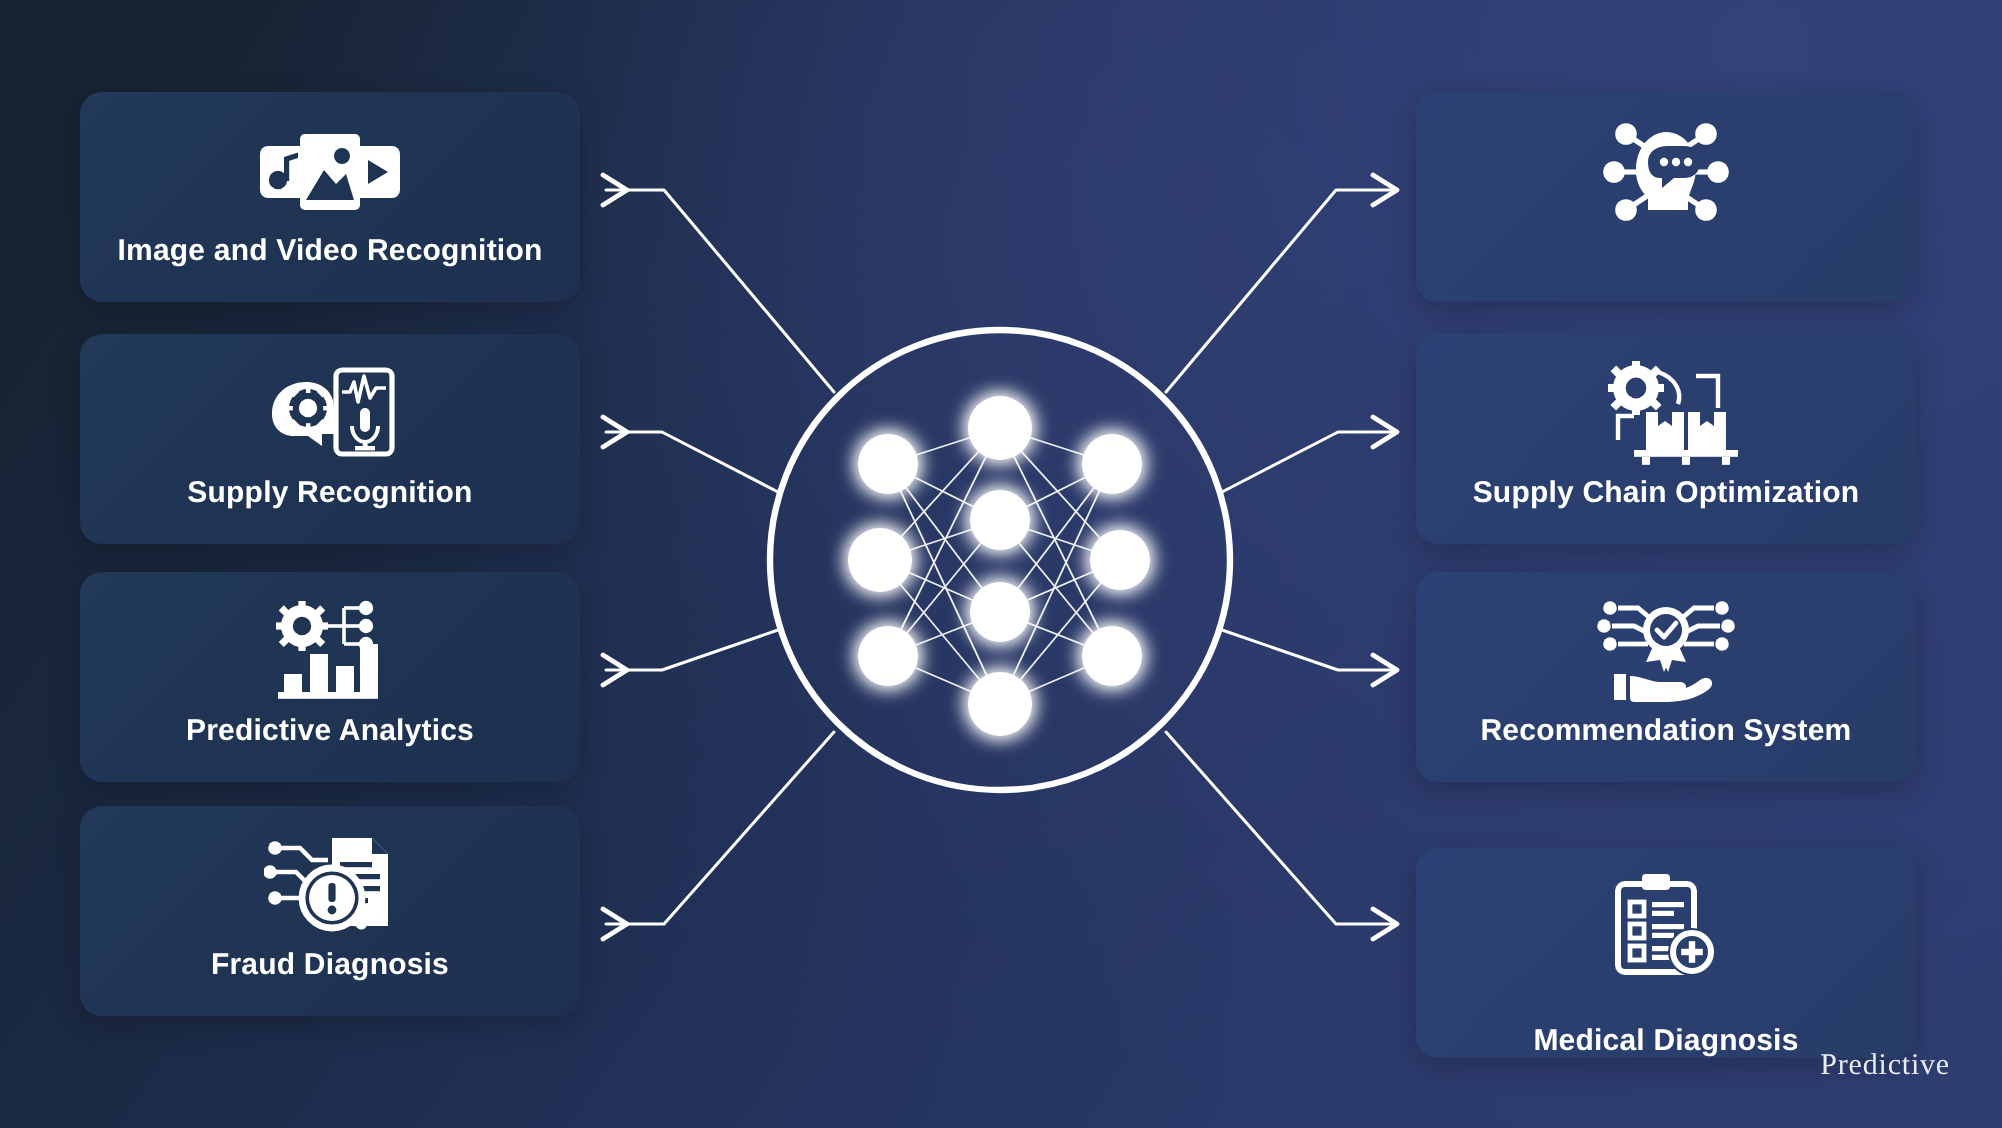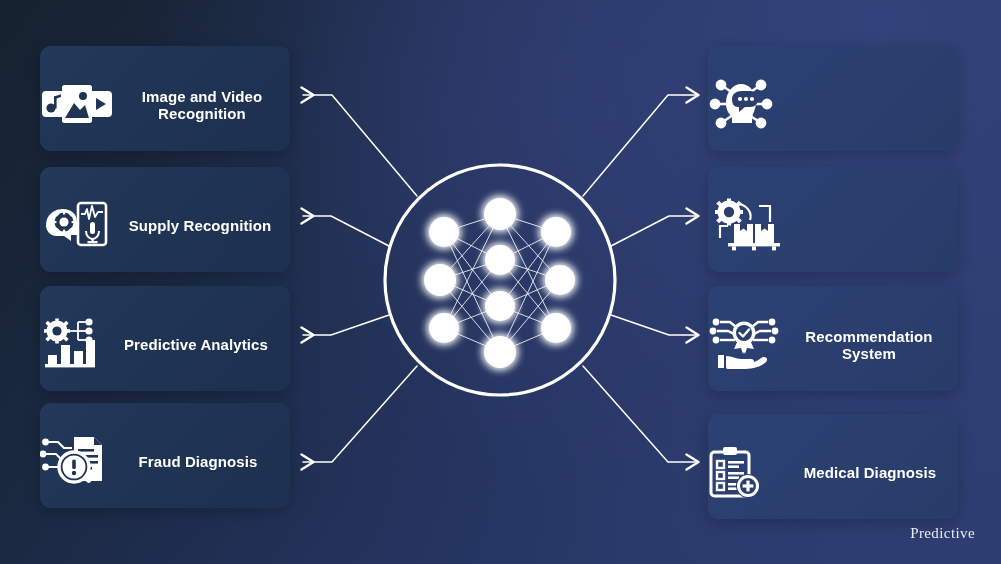--- a/index.html
+++ b/index.html
@@ -25,21 +25,21 @@
   }
 
   
   .card {
     position: absolute;
     width: 250px;
     height: 105px;
     border-radius: 11px;
     box-sizing: border-box;
     display: flex;
-    flex-direction: row;
+    flex-direction: column;
     align-items: center;
     justify-content: flex-start;
     padding-top: 11px;
     box-shadow: 0 4px 14px rgba(0,0,0,0.22);
   }
   .card.left {
     left: 40px;
     background: linear-gradient(135deg, #22395a 0%, #1f3352 55%, #1d3050 100%);
   }
   .card.right {
@@ -61,27 +61,27 @@
     text-align: center;
     line-height: 1.1;
     margin-top: 3px;
     width: 100%;
     padding: 0 6px;
     box-sizing: border-box;
   }
 
   .r1 { top: 46px; }
   .r2 { top: 167px; }
-  .r3 { top: 286px; justify-content: flex-end; }
+  .r3 { top: 286px; }
   .r4 { top: 403px; }
 
   .rr1 { top: 46px; }
   .rr2 { top: 167px; }
-  .rr3 { top: 286px; justify-content: center; }
-  .rr4 { top: 414px; gap: 20px; }
+  .rr3 { top: 286px; }
+  .rr4 { top: 424px; gap: 20px; }
 
   
   #center-hub {
     position: absolute;
     left: 382px;
     top: 162px;
     width: 236px;
     height: 236px;
   }
   #arrows {
@@ -341,20 +341,21 @@
         <rect x="26" y="26" width="19" height="19"></rect>
         <path d="M32,26 L32,33 L35.5,30.5 L39,33 L39,26 Z" fill="#2a3f6e"></path>
         <rect x="47" y="26" width="19" height="19"></rect>
         <path d="M53,26 L53,33 L56.5,30.5 L60,33 L60,26 Z" fill="#2a3f6e"></path>
         <rect x="20" y="45" width="52" height="3.4"></rect>
         <rect x="24" y="48.4" width="4" height="4"></rect>
           <rect x="44" y="48.4" width="4" height="4"></rect>
         <rect x="64" y="48.4" width="4" height="4"></rect>
       </svg>
     </div>
+    <div class="card-label">Supply Chain Optimization</div>
   </div>
 
   <div class="card right rr3">
     <div class="card-icon">
       <svg width="72" height="52" viewBox="0 0 72 52" fill="#ffffff">
         <g stroke="#ffffff" stroke-width="2.4" fill="none">
           <path d="M12,4 L22,4 L28,9"></path>
             <path d="M9,13 L20,13 L26,16"></path>
             <path d="M12,22 L22,22 L27,22"></path>
           <path d="M60,4 L50,4 L44,9"></path>

